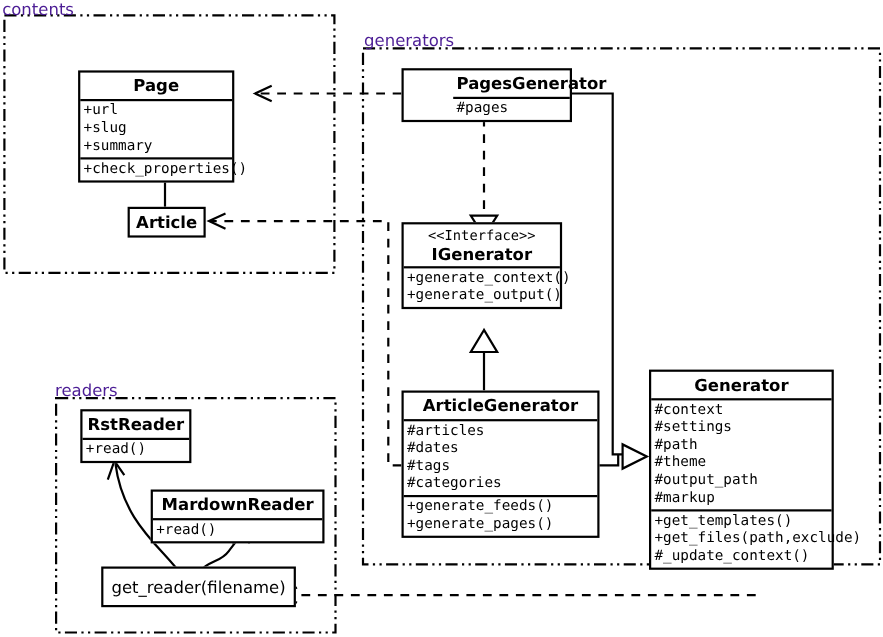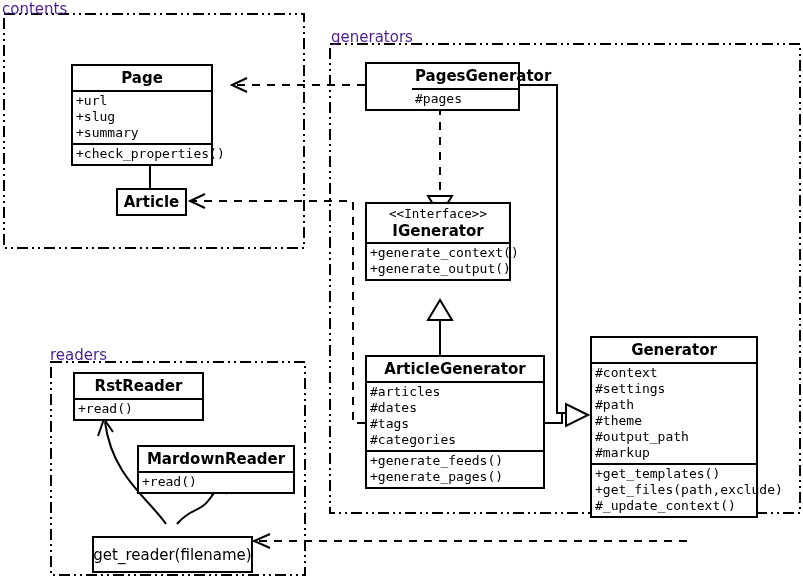--- a/index.html
+++ b/index.html
@@ -118,31 +118,31 @@
       <div class="uml-member">#output_path</div>
       <div class="uml-member">#markup</div>
     </div>
     <div class="uml-sec">
       <div class="uml-member">+get_templates()</div>
       <div class="uml-member">+get_files(path,exclude)</div>
       <div class="uml-member">#_update_context()</div>
     </div>
   </div>
 
-  <div class="uml-class" style="left:73px;top:372px;width:131px;">
+  <div class="uml-class" style="left:73px;top:372px;width:101px;">
     <div class="uml-title">RstReader</div>
     <div class="uml-sec">
       <div class="uml-member">+read()</div>
     </div>
   </div>
 
   <div class="uml-class" style="left:137px;top:431px;width:158px;margin-top:14px;">
     <div class="uml-title">MardownReader</div>
     <div class="uml-sec">
       <div class="uml-member">+read()</div>
     </div>
   </div>
 
-  <div class="plainbox" style="left:92px;top:536px;width:161px;height:37px;">
+  <div class="plainbox" style="left:92px;top:515px;width:177px;height:37px;">
     <span>get_reader(filename)</span>
   </div>
 
 </div>
 
 </body></html>

